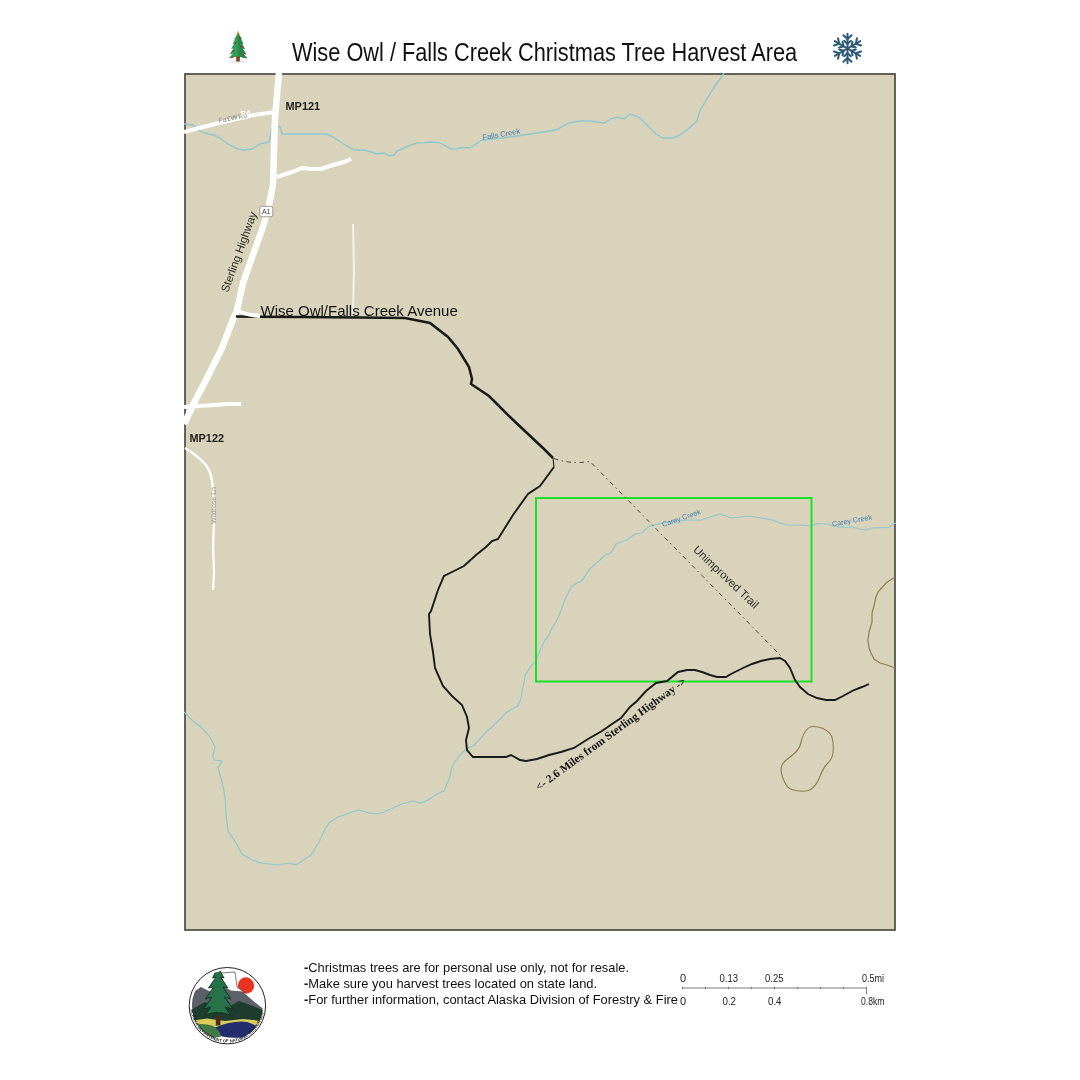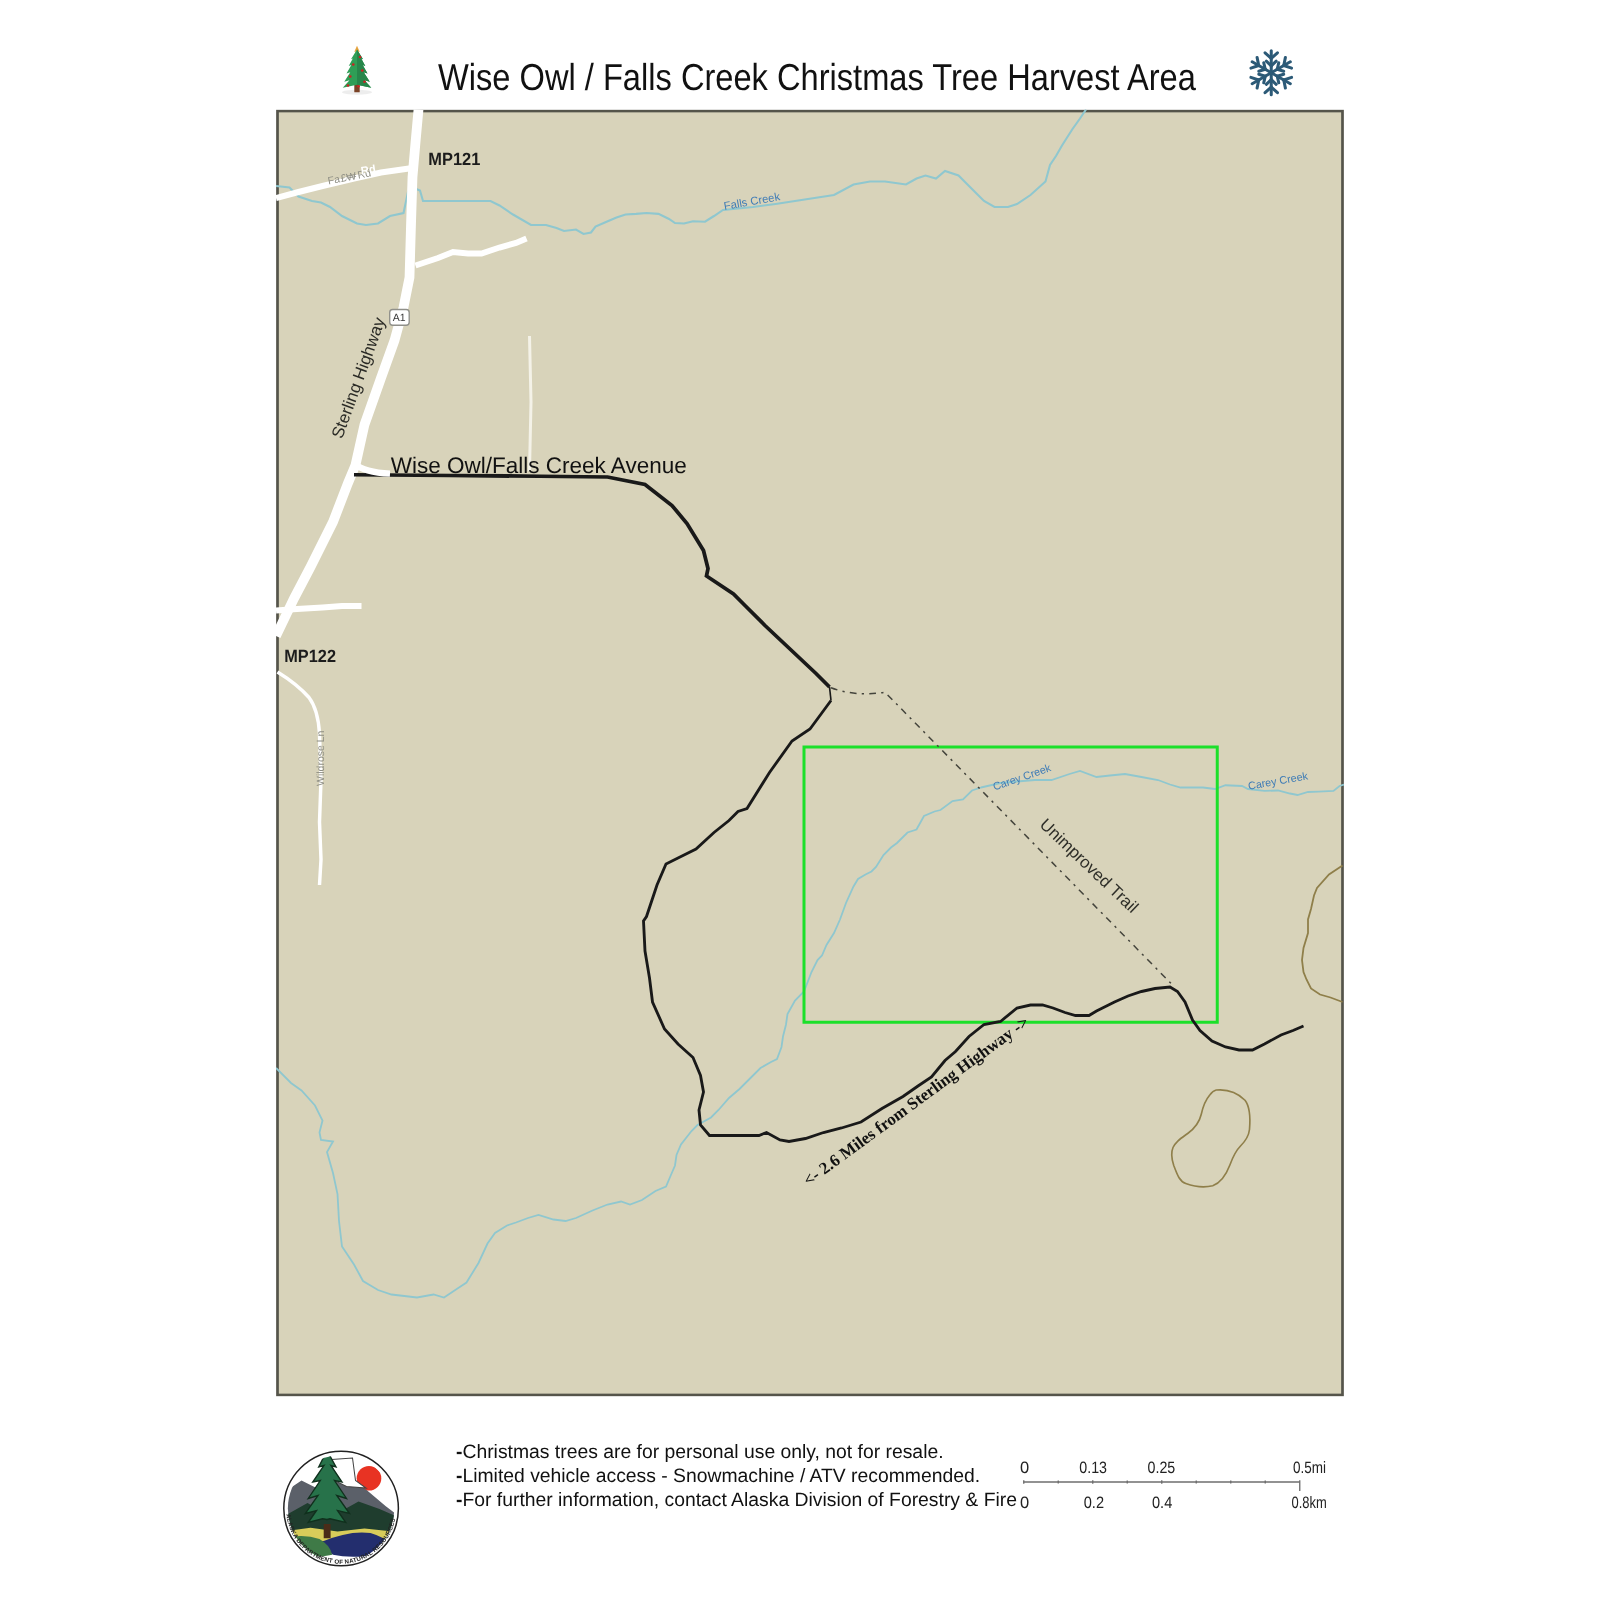--- a/index.html
+++ b/index.html
@@ -142,21 +142,21 @@
     <rect x="28.8" y="53" width="4.6" height="9.5" fill="#4a2c18"></rect>
     <path d="M31,4 L37,15 L33.6,14 L41,25 L36,24 L44,36 L37.5,34 L46,46 L38,44 L43.5,52 L33,49.5 L31,50 L28,49.5 L18.5,52 L24,44 L16.5,46 L25,34 L18.5,36 L26.5,24 L21.5,25 L29,14 L25.5,15 Z" fill="#27724a" stroke="#10301d" stroke-width="0.9"></path>
   </g>
 
   <path id="arcText" d="M3.85,39.5 A36.7,36.7 0 1 0 76.95,39.5" fill="none"></path>
   <text font-size="4.1" fill="#222" font-weight="bold" letter-spacing="0.1"><textPath href="#arcText" startOffset="7">ALASKA DEPARTMENT OF NATURAL RESOURCES</textPath></text>
 </svg>
 
 <div class="abs" style="left:304px;top:960px;font-size:12.9px;line-height:16.1px;color:#111;">
   <div><b>-</b>Christmas trees are for personal use only, not for resale.</div>
-  <div><b>-</b>Limited vehicle access - Snowmachine / ATV recommended.</div>
+  <div><b>-</b>Make sure you harvest trees located on state land.</div>
   <div><b>-</b>For further information, contact Alaska Division of Forestry &amp; Fire</div>
 </div>
 
 <svg class="abs" style="left:670px;top:966px" width="230" height="44" viewBox="0 0 230 44">
   <g fill="#222" font-size="11">
     <text x="10" y="16">0</text>
     <text x="49.5" y="16" textLength="18.5" lengthAdjust="spacingAndGlyphs">0.13</text>
     <text x="95" y="16" textLength="18.5" lengthAdjust="spacingAndGlyphs">0.25</text>
     <text x="192" y="16" textLength="22" lengthAdjust="spacingAndGlyphs">0.5mi</text>
   </g>

